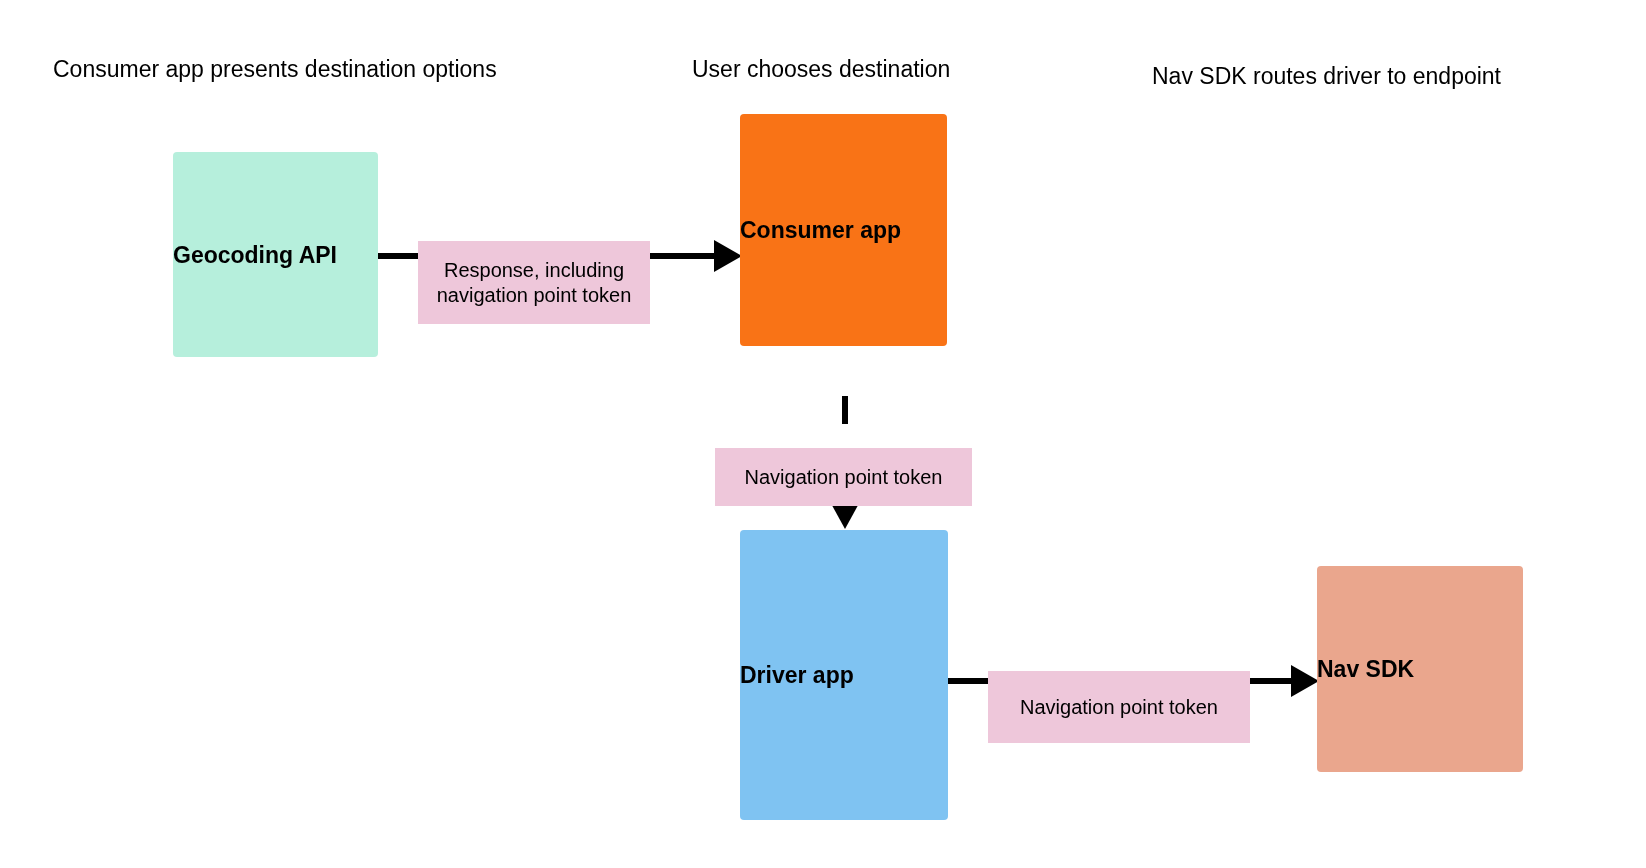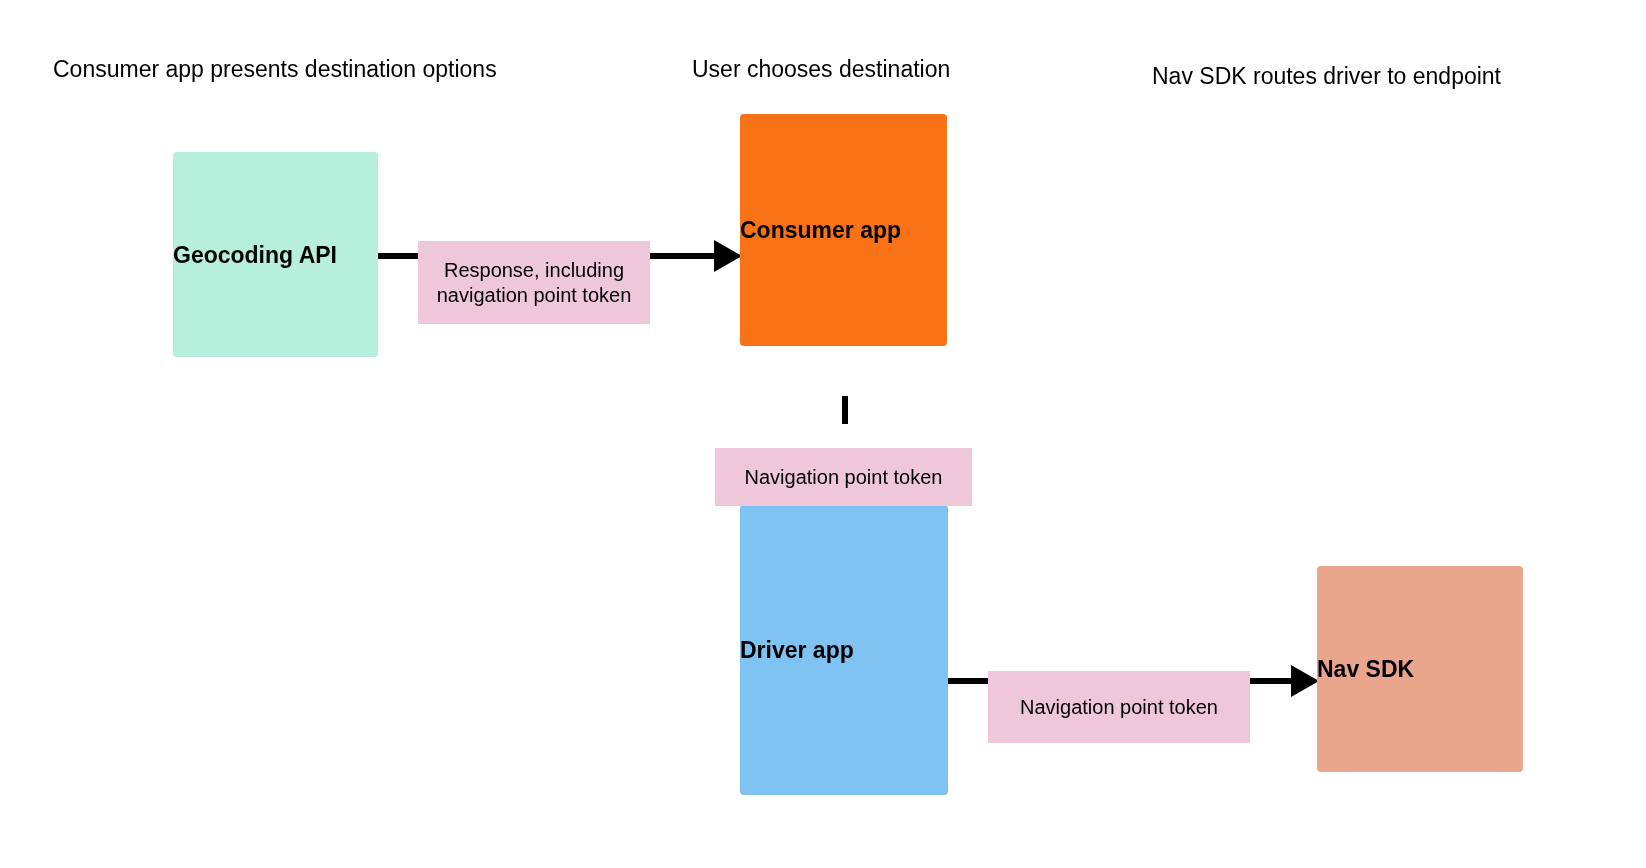--- a/index.html
+++ b/index.html
@@ -112,21 +112,21 @@
   </svg>
 
   <div class="node" style="left:173px; top:152px; width:205px; height:205px; background:#b6efdc;">
     <span class="node-label">Geocoding API</span>
   </div>
 
   <div class="node" style="left:740px; top:114px; width:207px; height:232px; background:#f97316;">
     <span class="node-label">Consumer app</span>
   </div>
 
-  <div class="node" style="left:740px; top:505px; width:208px; height:290px; background:#7fc3f2;">
+  <div class="node" style="left:740px; top:530px; width:208px; height:290px; background:#7fc3f2;">
     <span class="node-label">Driver app</span>
   </div>
 
   <div class="node" style="left:1317px; top:566px; width:206px; height:206px; background:#eaa68d;">
     <span class="node-label">Nav SDK</span>
   </div>
 
   <div class="edge-label" style="left:418px; top:215px; width:232px; height:83px; background:#eec7da;">
     <span class="edge-label-text">Response, including navigation point token</span>
   </div>

